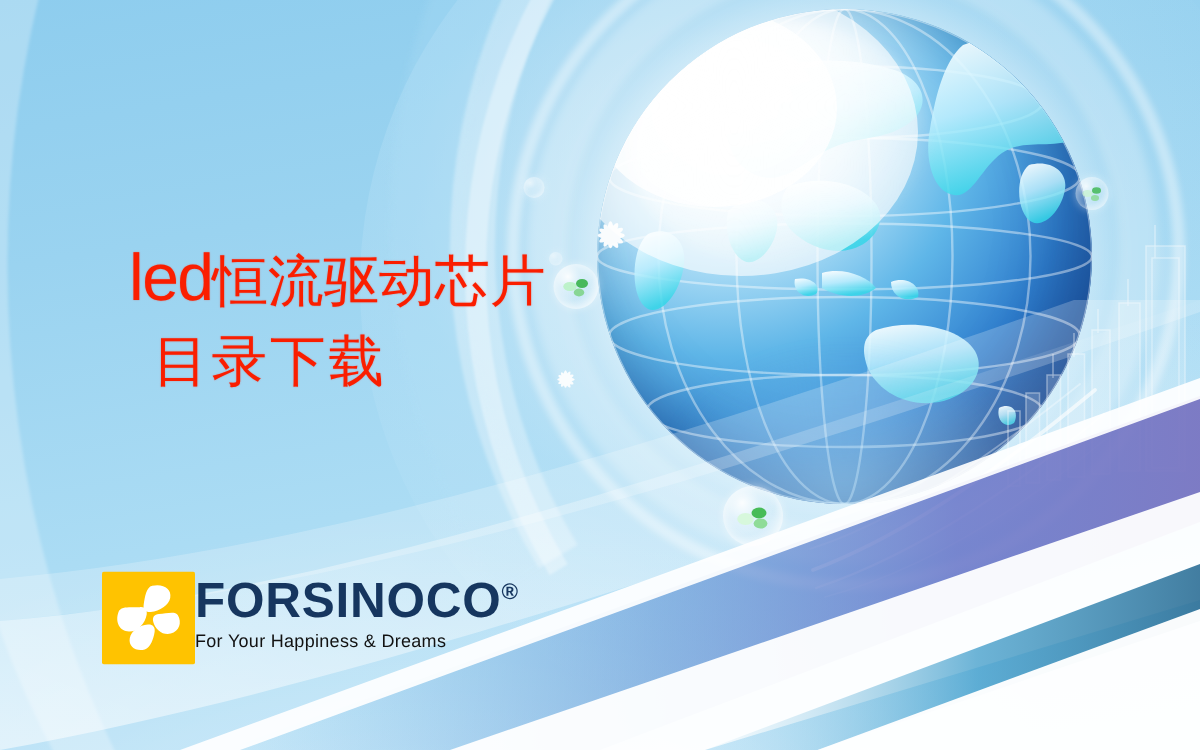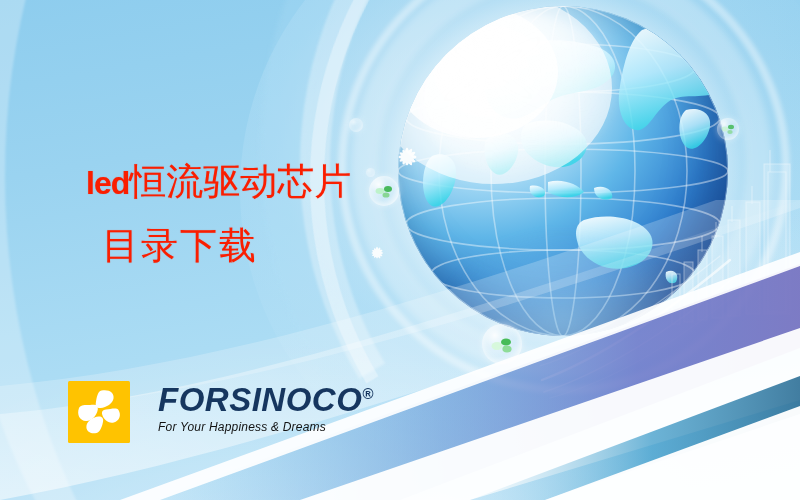--- a/index.html
+++ b/index.html
@@ -99,29 +99,29 @@
     color:#FA1E00;line-height:1.18;
     text-shadow:0 0 1px rgba(250,30,0,.45);
   }
   #headline .line{
     font-family:"Liberation Serif","DejaVu Serif",serif;
     font-size:37px;font-weight:400;white-space:nowrap;
   }
   #headline .line1{letter-spacing:0px;}
   #headline .line1 .latin{
     font-family:"Liberation Sans","DejaVu Sans",sans-serif;
-    font-weight:700;font-size:32px;letter-spacing:-1px;
-  }
-  #headline .line2{margin-top:20px;padding-left:16px;letter-spacing:2px;}
+    font-weight:400;font-size:44px;letter-spacing:-1px;
+  }
+  #headline .line2{margin-top:8px;padding-left:16px;letter-spacing:2px;}
 
   
   #logo{position:absolute;left:68px;top:381px;display:flex;align-items:flex-start;}
   #logo-mark{width:62px;height:62px;flex:0 0 62px;border-radius:2px;position:relative;}
   #logo-mark svg{position:absolute;inset:0;width:100%;height:100%;}
-  #logo-words{margin-left:28px;padding-top:2px;font-style:italic;}
+  #logo-words{margin-left:0;padding-top:2px;}
   #logo-name{
     font-family:"Liberation Sans","DejaVu Sans",sans-serif;
     font-weight:700;font-size:33px;line-height:1;letter-spacing:.5px;
     color:#16365F;white-space:nowrap;
   }
   #logo-name .reg{font-size:15px;vertical-align:super;letter-spacing:0;}
   #logo-tag{
     font-family:"Liberation Sans","DejaVu Sans",sans-serif;
     font-size:12px;line-height:1;color:#121212;margin-top:5px;
     letter-spacing:.2px;white-space:nowrap;

